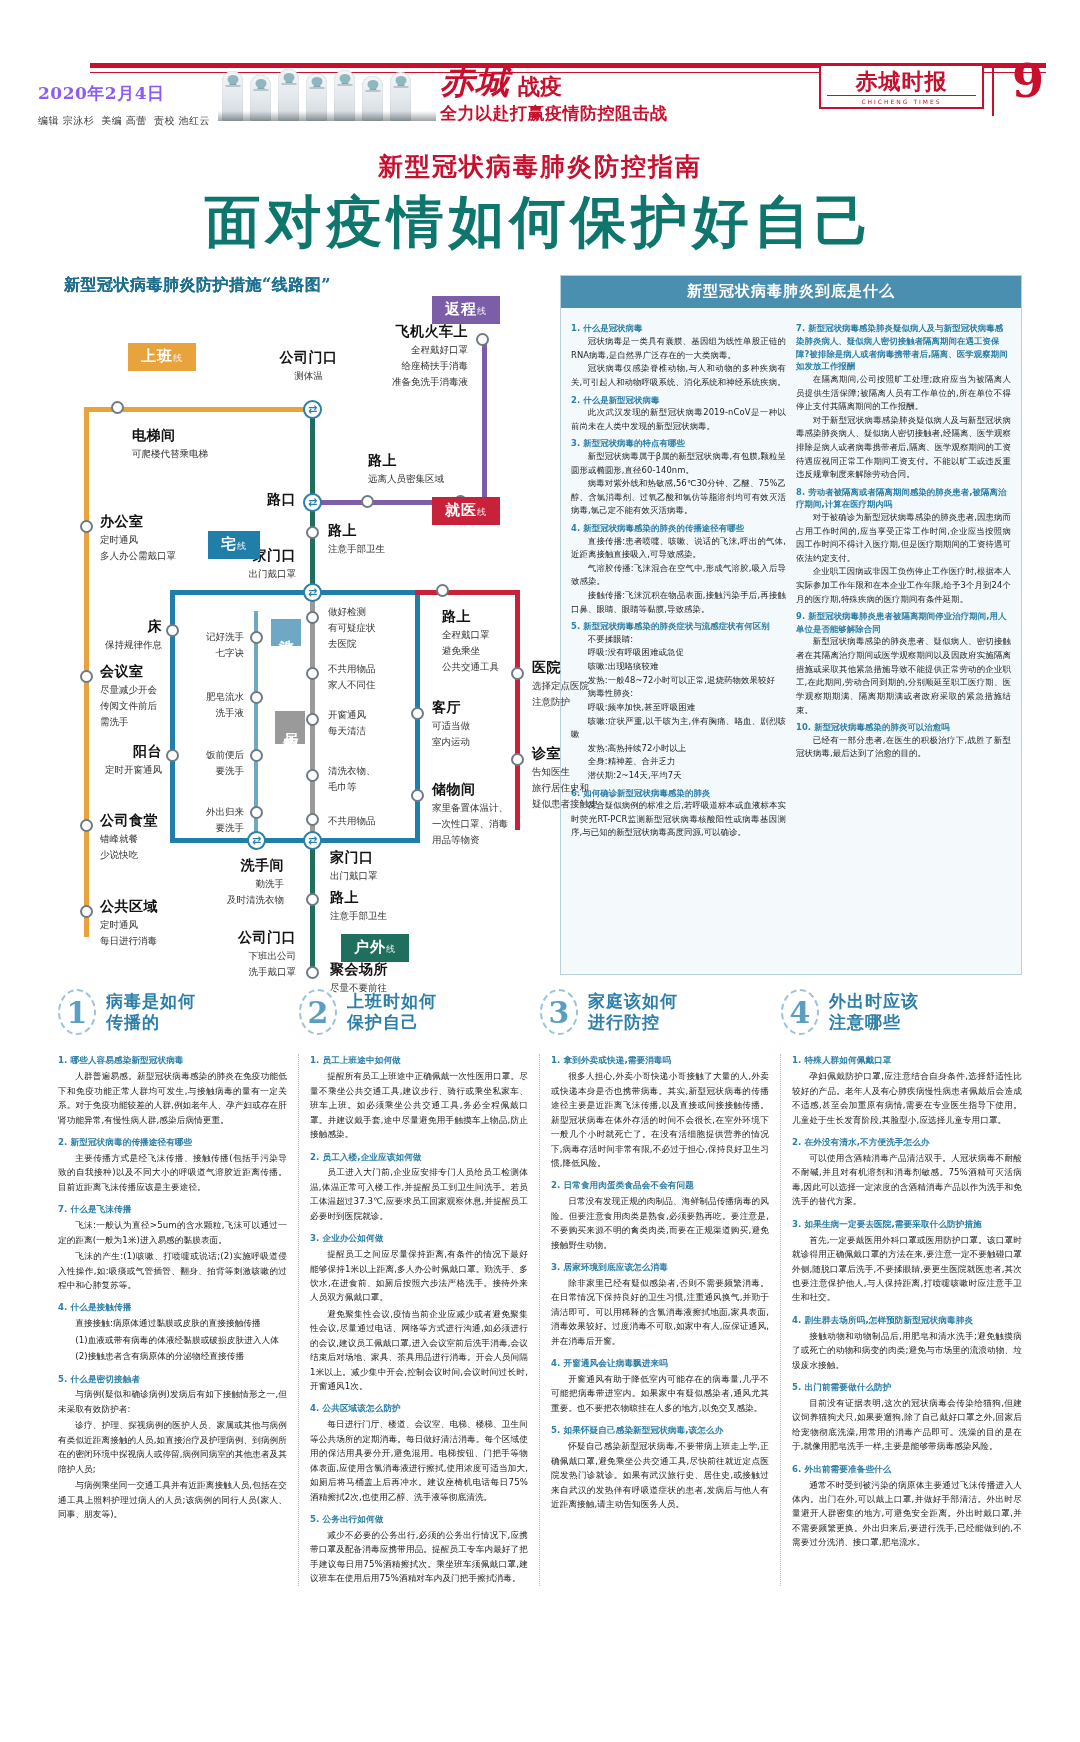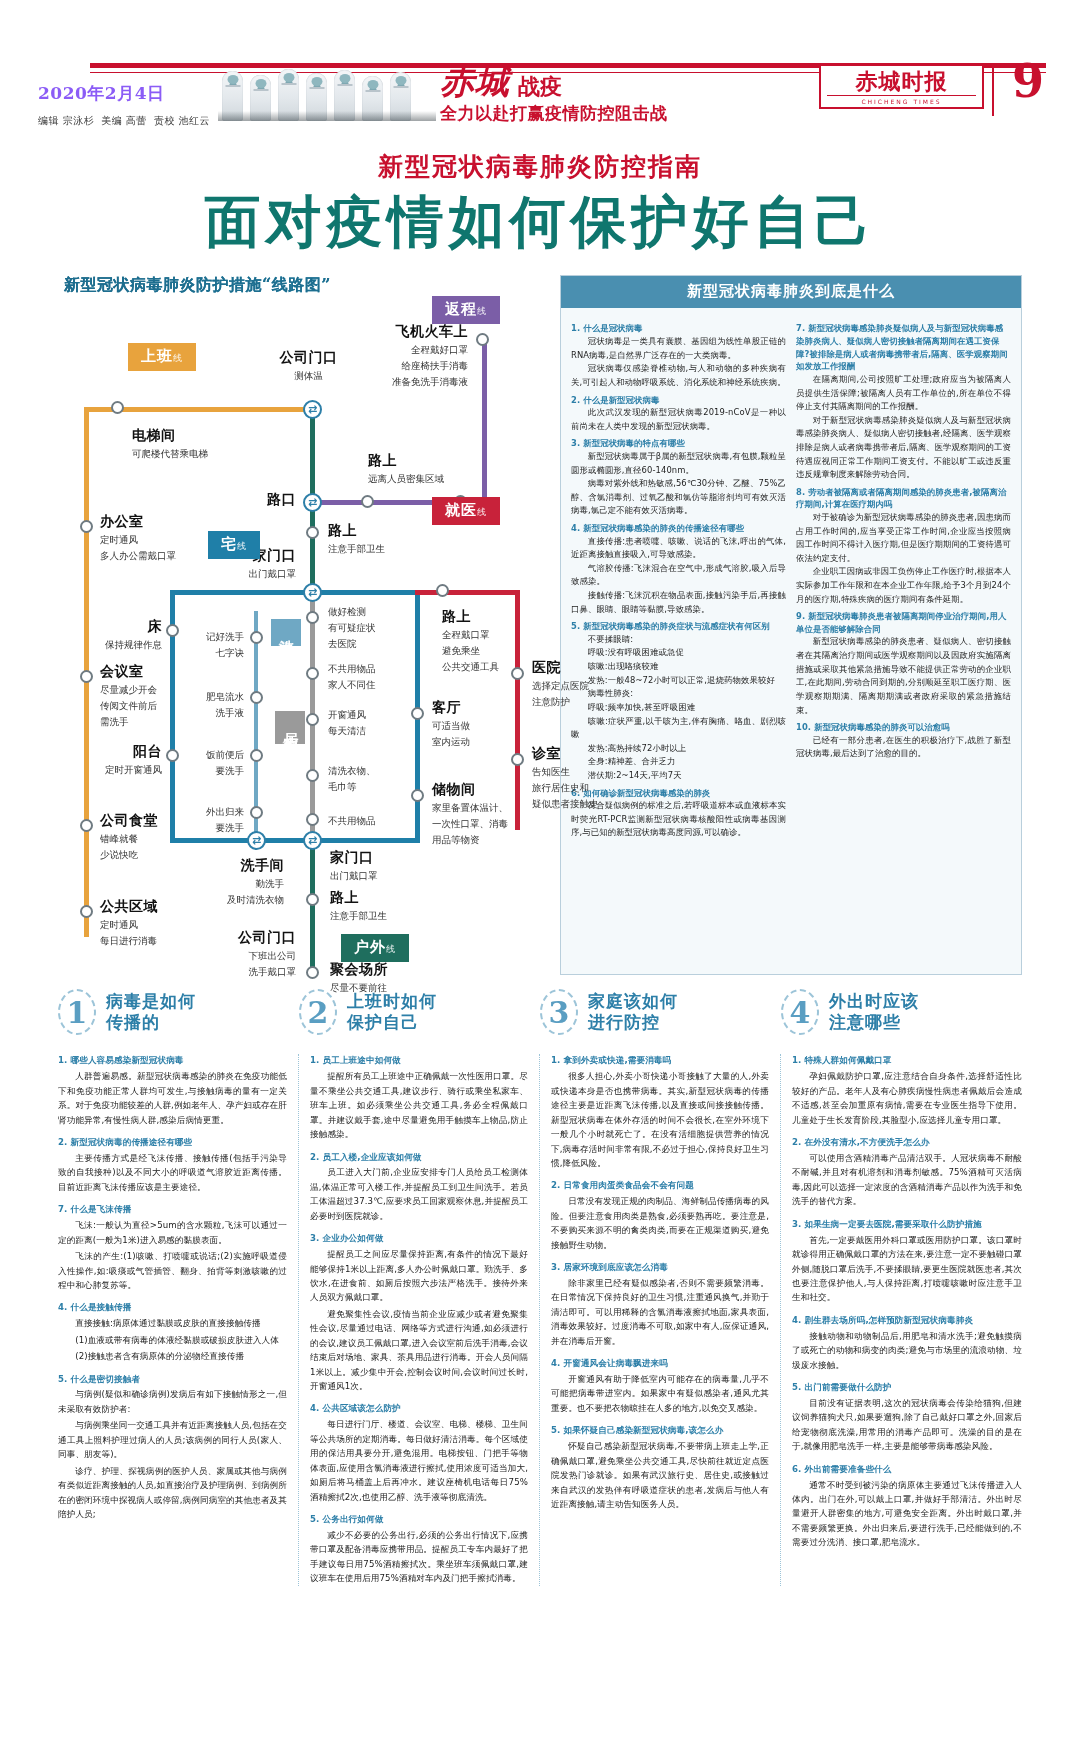--- a/index.html
+++ b/index.html
@@ -620,22 +620,22 @@
       <div class="ap">主要传播方式是经飞沫传播、接触传播(包括手污染导致的自我接种)以及不同大小的呼吸道气溶胶近距离传播。目前近距离飞沫传播应该是主要途径。</div>
       <div class="aq">7. 什么是飞沫传播</div>
       <div class="ap">飞沫:一般认为直径&gt;5um的含水颗粒,飞沫可以通过一定的距离(一般为1米)进入易感的黏膜表面。</div>
       <div class="ap">飞沫的产生:(1)咳嗽、打喷嚏或说话;(2)实施呼吸道侵入性操作,如:吸痰或气管插管、翻身、拍背等刺激咳嗽的过程中和心肺复苏等。</div>
       <div class="aq">4. 什么是接触传播</div>
       <div class="ap">直接接触:病原体通过黏膜或皮肤的直接接触传播</div>
       <div class="ap">(1)血液或带有病毒的体液经黏膜或破损皮肤进入人体</div>
       <div class="ap">(2)接触患者含有病原体的分泌物经直接传播</div>
       <div class="aq">5. 什么是密切接触者</div>
       <div class="ap">与病例(疑似和确诊病例)发病后有如下接触情形之一,但未采取有效防护者:</div>
+      <div class="ap">诊疗、护理、探视病例的医护人员、家属或其他与病例有类似近距离接触的人员,如直接治疗及护理病例、到病例所在的密闭环境中探视病人或停留,病例同病室的其他患者及其陪护人员;</div>
       <div class="ap">与病例乘坐同一交通工具并有近距离接触人员,包括在交通工具上照料护理过病人的人员;该病例的同行人员(家人、同事、朋友等)。</div>
-      <div class="ap">诊疗、护理、探视病例的医护人员、家属或其他与病例有类似近距离接触的人员,如直接治疗及护理病例、到病例所在的密闭环境中探视病人或停留,病例同病室的其他患者及其陪护人员;</div>
     </div>
 
     <div class="col4">
       <div class="aq">1. 员工上班途中如何做</div>
       <div class="ap">提醒所有员工上班途中正确佩戴一次性医用口罩。尽量不乘坐公共交通工具,建议步行、骑行或乘坐私家车、班车上班。如必须乘坐公共交通工具,务必全程佩戴口罩。并建议戴手套,途中尽量避免用手触摸车上物品,防止接触感染。</div>
       <div class="aq">2. 员工入楼,企业应该如何做</div>
       <div class="ap">员工进入大门前,企业应安排专门人员给员工检测体温,体温正常可入楼工作,并提醒员工到卫生间洗手。若员工体温超过37.3℃,应要求员工回家观察休息,并提醒员工必要时到医院就诊。</div>
       <div class="aq">3. 企业办公如何做</div>
       <div class="ap">提醒员工之间应尽量保持距离,有条件的情况下最好能够保持1米以上距离,多人办公时佩戴口罩。勤洗手、多饮水,在进食前、如厕后按照六步法严格洗手。接待外来人员双方佩戴口罩。</div>
       <div class="ap">避免聚集性会议,疫情当前企业应减少或者避免聚集性会议,尽量通过电话、网络等方式进行沟通,如必须进行的会议,建议员工佩戴口罩,进入会议室前后洗手消毒,会议结束后对场地、家具、茶具用品进行消毒。开会人员间隔1米以上。减少集中开会,控制会议时间,会议时间过长时,开窗通风1次。</div>

